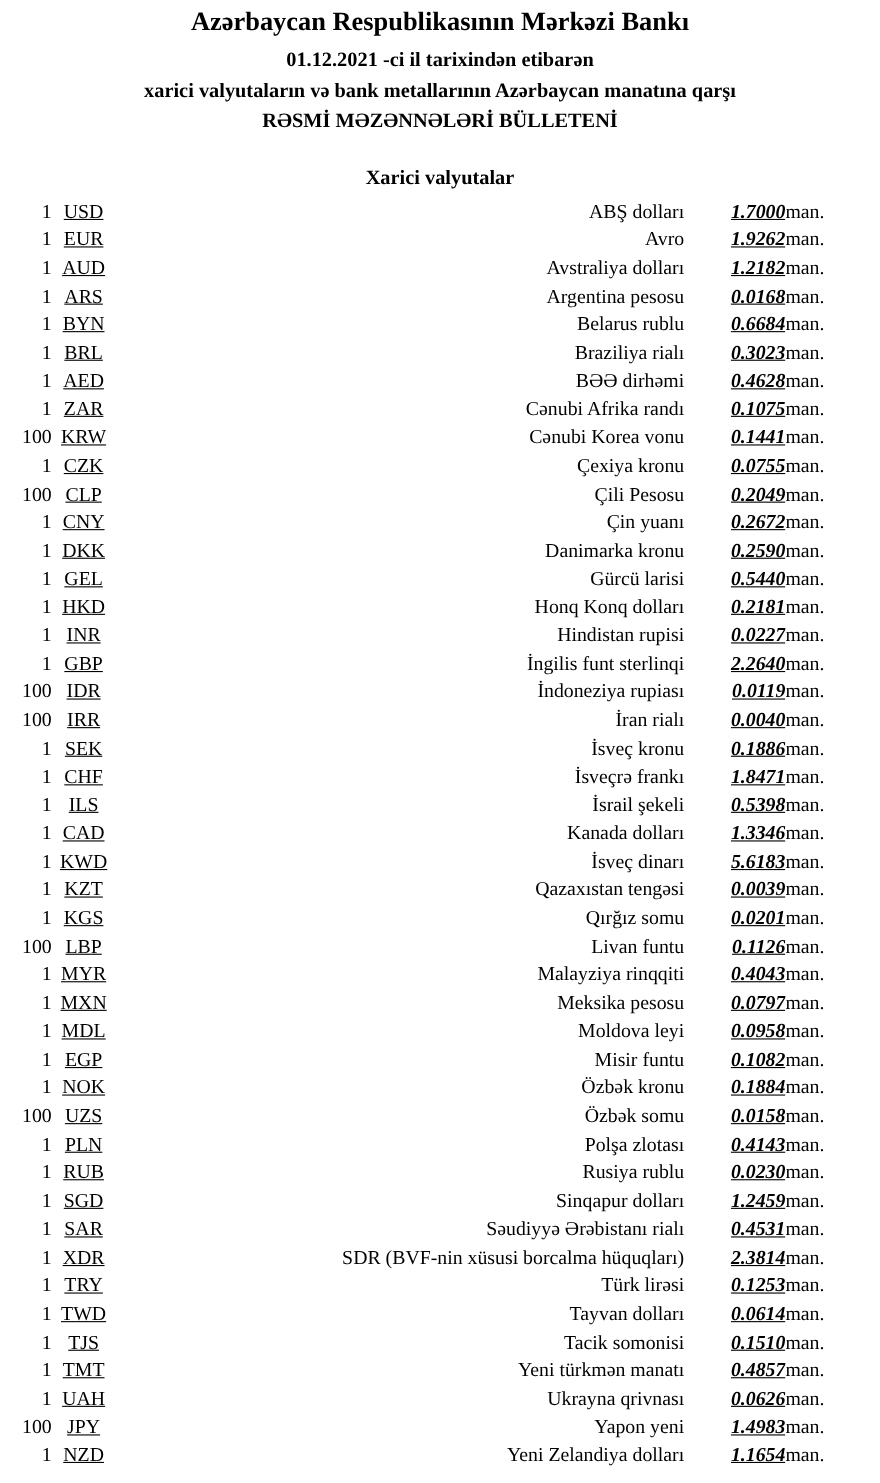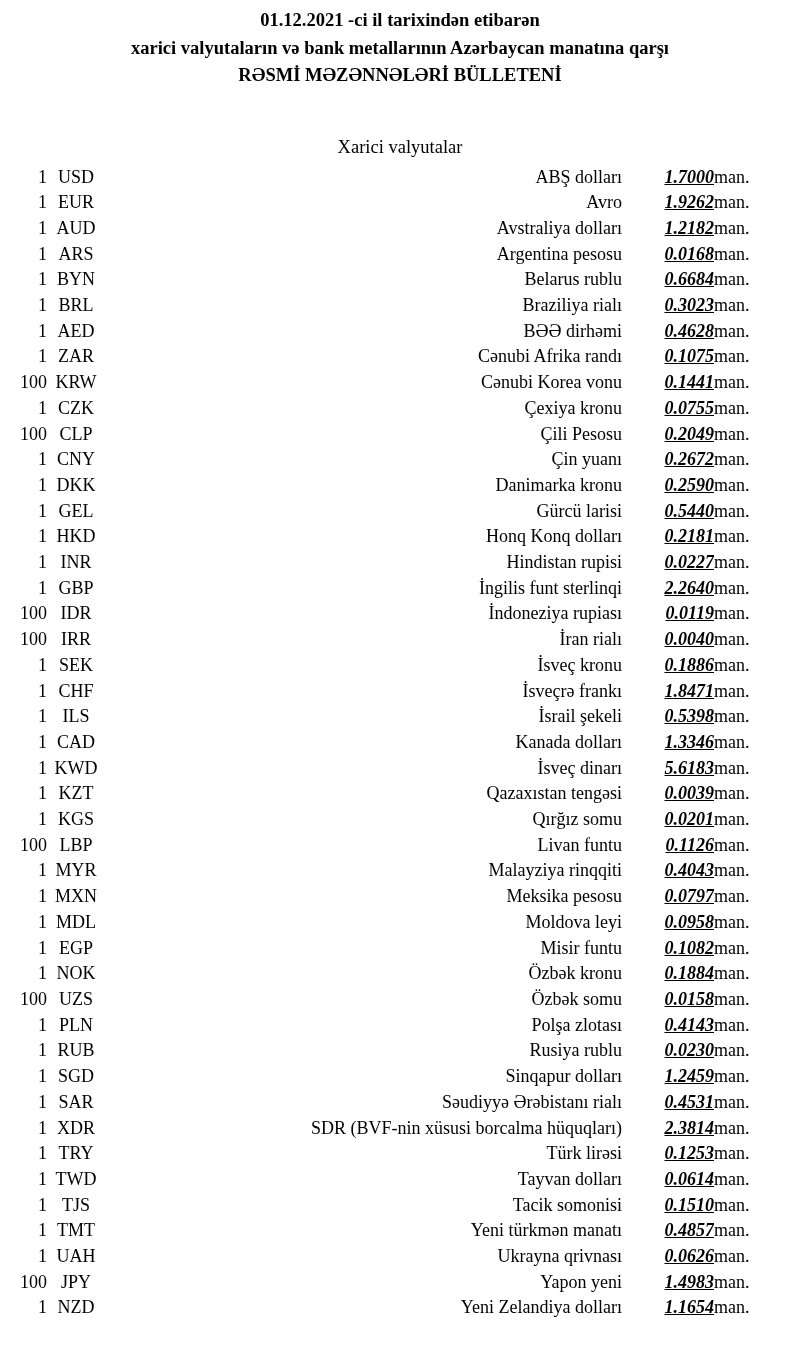--- a/index.html
+++ b/index.html
@@ -21,52 +21,53 @@
   }
   .hline {
     text-align: center;
     font-weight: bold;
     font-size: 18.5px;
     line-height: 27.5px;
   }
   .hline.first { margin-top: 7px; }
   .section-title {
     text-align: center;
-    font-weight: normal;
+    font-weight: bold;
     font-size: 18.5px;
     line-height: 27px;
-    margin-top: 44px;
+    margin-top: 24px;
   }
   table.rates {
     width: 100%;
     border-collapse: collapse;
     table-layout: fixed;
     margin-top: 4px;
   }
   table.rates tr { height: 25.7px; }
   table.rates td {
     padding: 0;
     font-size: 18px;
     line-height: 25.7px;
     vertical-align: middle;
     white-space: nowrap;
     overflow: hidden;
   }
   td.c-nominal { text-align: right; }
-  td.c-code    { text-align: center; }
+  td.c-code    { text-align: center; text-decoration: underline; }
   td.c-name    { text-align: right; padding-left: 9px; }
   td.c-rate    { text-align: right; font-weight: bold; font-style: italic; font-size: 17.5px; text-decoration: underline; }
   td.c-unit    { text-align: left; padding-left: 15px; margin-top: 24px; }
 </style>
 </head>
 <body>
 
 <div class="page">
 
   <div class="doc-header">
+    <div class="doc-title">Azərbaycan Respublikasının Mərkəzi Bankı</div>
     <div class="hline first">01.12.2021 -ci il tarixindən etibarən</div>
     <div class="hline">xarici valyutaların və bank metallarının Azərbaycan manatına qarşı</div>
     <div class="hline">RƏSMİ MƏZƏNNƏLƏRİ BÜLLETENİ</div>
   </div>
 
   <div class="section-title">Xarici valyutalar</div>
 
   <table class="rates">
     <colgroup>
       <col style="width:47px">

